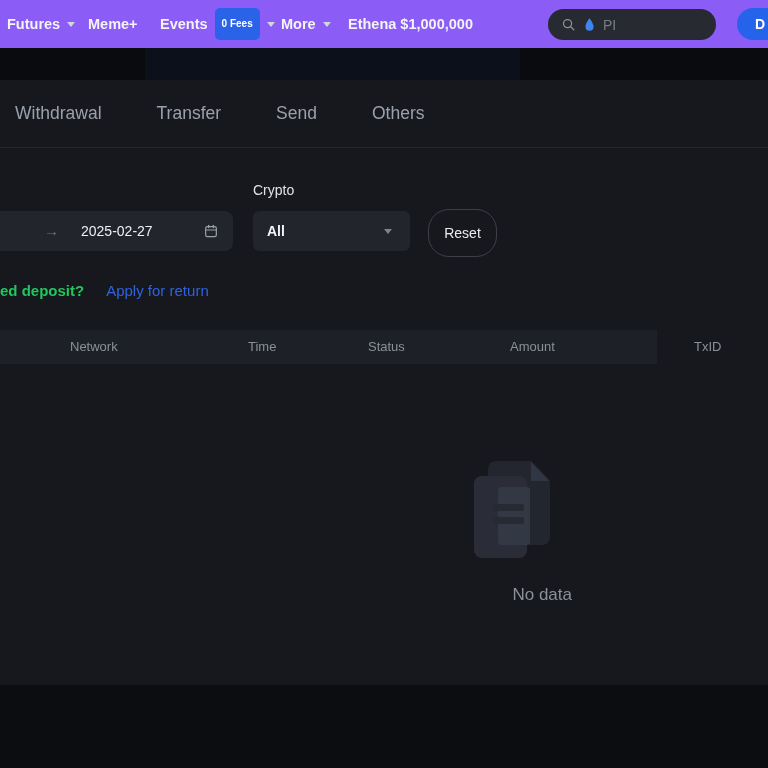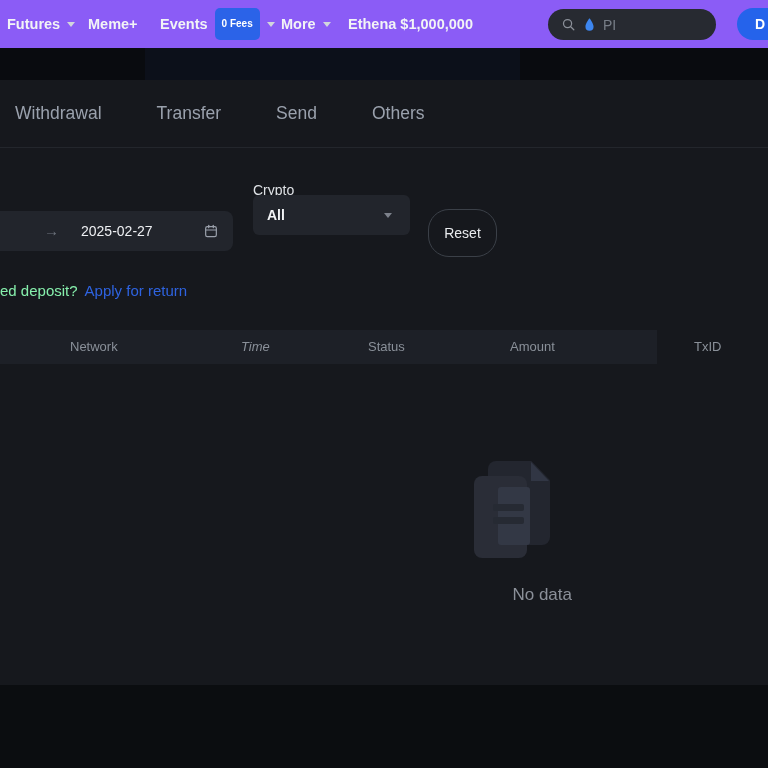--- a/index.html
+++ b/index.html
@@ -31,36 +31,36 @@
   .tabs{position:absolute;left:0;top:0;width:768px;height:68px;display:flex;align-items:center;
     gap:55px;padding-left:15px;border-bottom:1px solid #23262c;}
   .tab{color:#9aa1ad;font-size:17.5px;font-weight:400;cursor:pointer;white-space:nowrap;}
 
   .field-label{position:absolute;left:253px;top:102px;color:#dfe2e6;font-size:14px;}
   .datebox{position:absolute;left:-40px;top:131px;width:273px;height:40px;background:#22252c;
     border-radius:8px;cursor:pointer;}
   .datebox .arrow{position:absolute;left:84px;top:0;height:40px;line-height:40px;color:#6e747e;font-size:15px;}
   .datebox .dateval{position:absolute;left:121px;top:0;height:40px;line-height:40px;color:#eef0f3;font-size:14px;}
   .datebox .cal{position:absolute;left:243px;top:12px;}
-  .select{position:absolute;left:253px;top:115px;width:157px;height:40px;background:#22252c;
+  .select{position:absolute;left:253px;top:131px;width:157px;height:40px;background:#22252c;
     border-radius:6px;cursor:pointer;}
   .select .val{position:absolute;left:14px;top:0;height:40px;line-height:40px;color:#f2f4f6;
     font-size:14px;font-weight:600;}
   .select .caret{position:absolute;left:131px;top:18px;border-top-color:#7d828c;margin:0;}
   .resetbtn{position:absolute;left:428px;top:129px;width:69px;height:48px;border-radius:21px;
     border:1px solid #3b4048;background:transparent;color:#e9ebee;font-size:14px;cursor:pointer;}
 
   .notice{position:absolute;left:0;top:200px;height:20px;display:flex;align-items:center;
     font-size:15px;white-space:nowrap;}
-  .notice .pre{color:#86efac;font-weight:400;}
-  .notice .lnk{color:#2e63e0;margin-left:7px;cursor:pointer;}
+  .notice .pre{color:#22c55e;font-weight:700;}
+  .notice .lnk{color:#2e63e0;margin-left:22px;cursor:pointer;}
 
   .thead{position:absolute;left:0;top:250px;width:657px;height:34px;background:#1d2027;padding-left:45px;}
   .th{position:absolute;top:0;height:34px;line-height:34px;color:#8a9099;font-size:13px;}
-  .th.c0{left:70px;} .th.c1{left:241px;font-style:italic;} .th.c2{left:368px;} .th.c3{left:510px;} .th.c4{left:694px;}
+  .th.c0{left:70px;} .th.c1{left:248px;} .th.c2{left:368px;} .th.c3{left:510px;} .th.c4{left:694px;}
 
   
   .empty-icon{position:absolute;left:474px;top:381px;width:78px;height:97px;}
   .doc-back{position:absolute;left:14px;top:0;width:62px;height:84px;background:#23262f;
     border-radius:8px;-webkit-clip-path:polygon(0 0,70% 0,100% 23%,100% 100%,0 100%);
     clip-path:polygon(0 0,70% 0,100% 23%,100% 100%,0 100%);}
   .doc-fold{position:absolute;left:57px;top:1px;width:18px;height:19px;background:#313644;
     -webkit-clip-path:polygon(0 0,100% 100%,0 100%);clip-path:polygon(0 0,100% 100%,0 100%);}
   .doc-front{position:absolute;left:0;top:15px;width:53px;height:82px;background:#2a2d37;border-radius:8px;}
   .doc-panel{position:absolute;left:24px;top:26px;width:32px;height:58px;background:#333845;border-radius:3px;}

